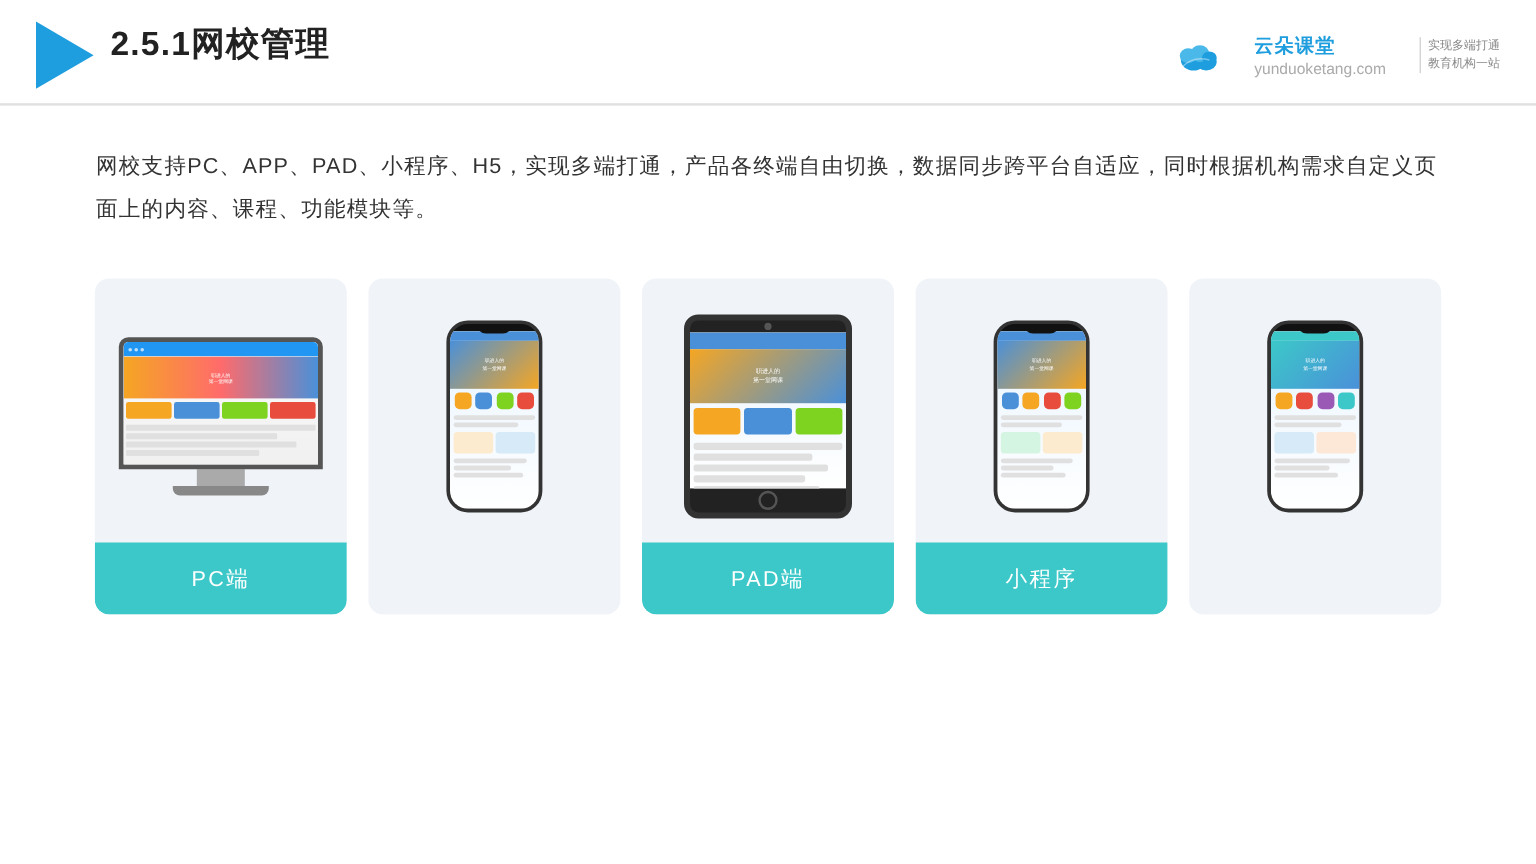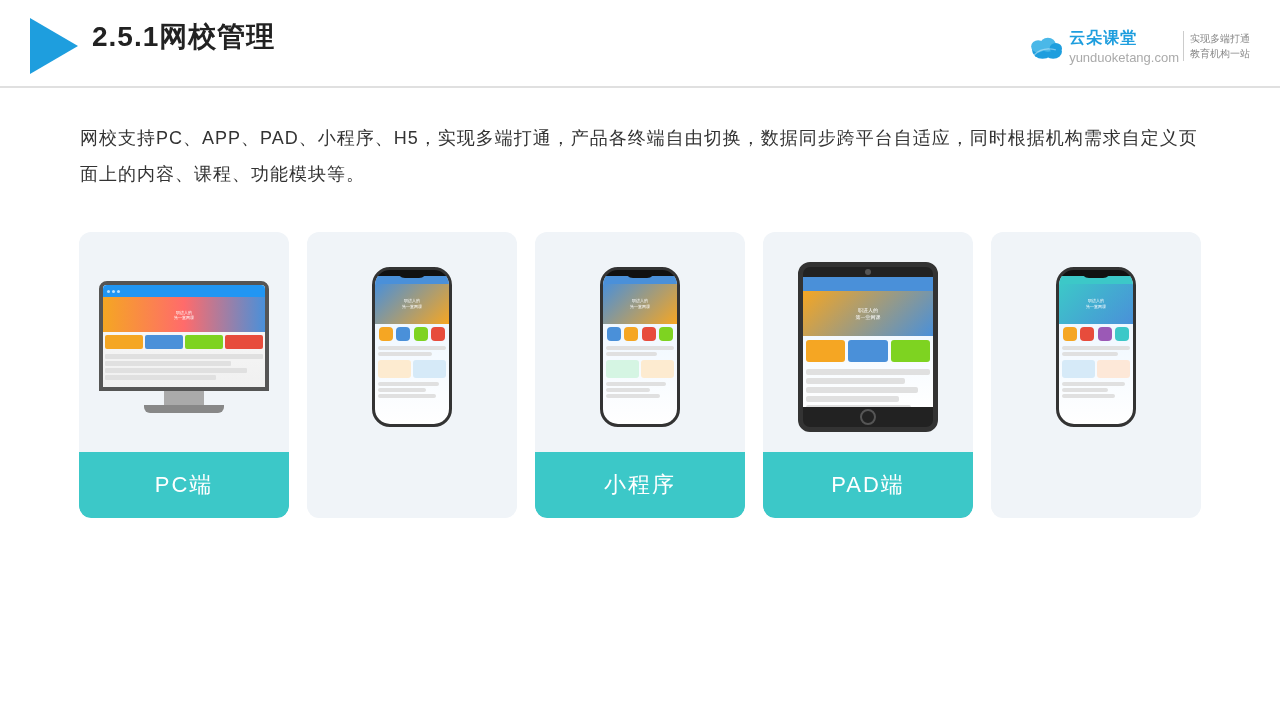--- a/index.html
+++ b/index.html
@@ -40,21 +40,21 @@
       letter-spacing: 1px;
     }
     .header-right {
       display: flex;
       flex-direction: column;
       align-items: center;
     }
     .brand-logo {
       display: flex;
       align-items: center;
-      gap: 0;
+      gap: 24px;
     }
     .cloud-icon {
       width: 44px;
       height: 32px;
     }
     .brand-name-cn {
       font-size: 16px;
       color: #1e9ede;
       font-weight: bold;
       letter-spacing: 1px;
@@ -98,21 +98,21 @@
       display: flex;
       align-items: center;
       justify-content: center;
       padding: 20px 10px 10px;
     }
 
     .card-label {
       width: 100%;
       background: #3cc8c8;
       color: #fff;
-      font-size: 22px;
+      font-size: 18px;
       font-weight: 500;
       text-align: center;
       padding: 18px 0;
       border-radius: 0 0 12px 12px;
       letter-spacing: 2px;
     }
 
     
 
     
@@ -450,20 +450,48 @@
             <div class="phone-content-bar" style="width:70%;"></div>
             <div class="phone-content-bar" style="width:85%;"></div>
           </div>
         </div>
       </div>
     </div>
   </div>
 
   <div class="card">
     <div class="card-image-area">
+      <div class="tablet-mockup">
+        <div class="tablet-camera"></div>
+        <div class="tablet-screen">
+          <div class="tablet-topbar"></div>
+          <div class="tablet-banner">
+            <span class="tablet-banner-text">职进人的<br>第一堂网课</span>
+          </div>
+          <div class="tablet-cards">
+            <div class="tablet-card" style="background:#f5a623;"></div>
+            <div class="tablet-card" style="background:#4a90d9;"></div>
+            <div class="tablet-card" style="background:#7ed321;"></div>
+          </div>
+          <div class="tablet-list">
+            <div class="tablet-list-bar"></div>
+            <div class="tablet-list-bar" style="width:80%;"></div>
+            <div class="tablet-list-bar" style="width:90%;"></div>
+            <div class="tablet-list-bar" style="width:75%;"></div>
+            <div class="tablet-list-bar" style="width:85%;"></div>
+          </div>
+        </div>
+        <div class="tablet-home-btn"></div>
+      </div>
+    </div>
+    <div class="card-label">PAD端</div>
+  </div>
+
+  <div class="card">
+    <div class="card-image-area">
       <div class="phone-mockup">
         <div class="phone-notch"></div>
         <div class="phone-screen">
           <div class="phone-status-bar"></div>
           <div class="phone-banner">
             <span class="phone-banner-text">职进人的<br>第一堂网课</span>
           </div>
           <div class="phone-icons-row">
             <div class="phone-icon-box" style="background:#4a90d9;"></div>
             <div class="phone-icon-box" style="background:#f5a623;"></div>
@@ -480,48 +508,20 @@
           </div>
           <div class="phone-content-row">
             <div class="phone-content-bar" style="width:88%;"></div>
             <div class="phone-content-bar" style="width:65%;"></div>
             <div class="phone-content-bar" style="width:80%;"></div>
           </div>
         </div>
       </div>
     </div>
     <div class="card-label">小程序</div>
-  </div>
-
-  <div class="card">
-    <div class="card-image-area">
-      <div class="tablet-mockup">
-        <div class="tablet-camera"></div>
-        <div class="tablet-screen">
-          <div class="tablet-topbar"></div>
-          <div class="tablet-banner">
-            <span class="tablet-banner-text">职进人的<br>第一堂网课</span>
-          </div>
-          <div class="tablet-cards">
-            <div class="tablet-card" style="background:#f5a623;"></div>
-            <div class="tablet-card" style="background:#4a90d9;"></div>
-            <div class="tablet-card" style="background:#7ed321;"></div>
-          </div>
-          <div class="tablet-list">
-            <div class="tablet-list-bar"></div>
-            <div class="tablet-list-bar" style="width:80%;"></div>
-            <div class="tablet-list-bar" style="width:90%;"></div>
-            <div class="tablet-list-bar" style="width:75%;"></div>
-            <div class="tablet-list-bar" style="width:85%;"></div>
-          </div>
-        </div>
-        <div class="tablet-home-btn"></div>
-      </div>
-    </div>
-    <div class="card-label">PAD端</div>
   </div>
 
   <div class="card">
     <div class="card-image-area">
       <div class="phone-mockup">
         <div class="phone-notch"></div>
         <div class="phone-screen">
           <div class="phone-status-bar" style="background:#3cc8c8;"></div>
           <div class="phone-banner" style="background:linear-gradient(135deg,#3cc8c8,#4a90d9);">
             <span class="phone-banner-text">职进人的<br>第一堂网课</span>

